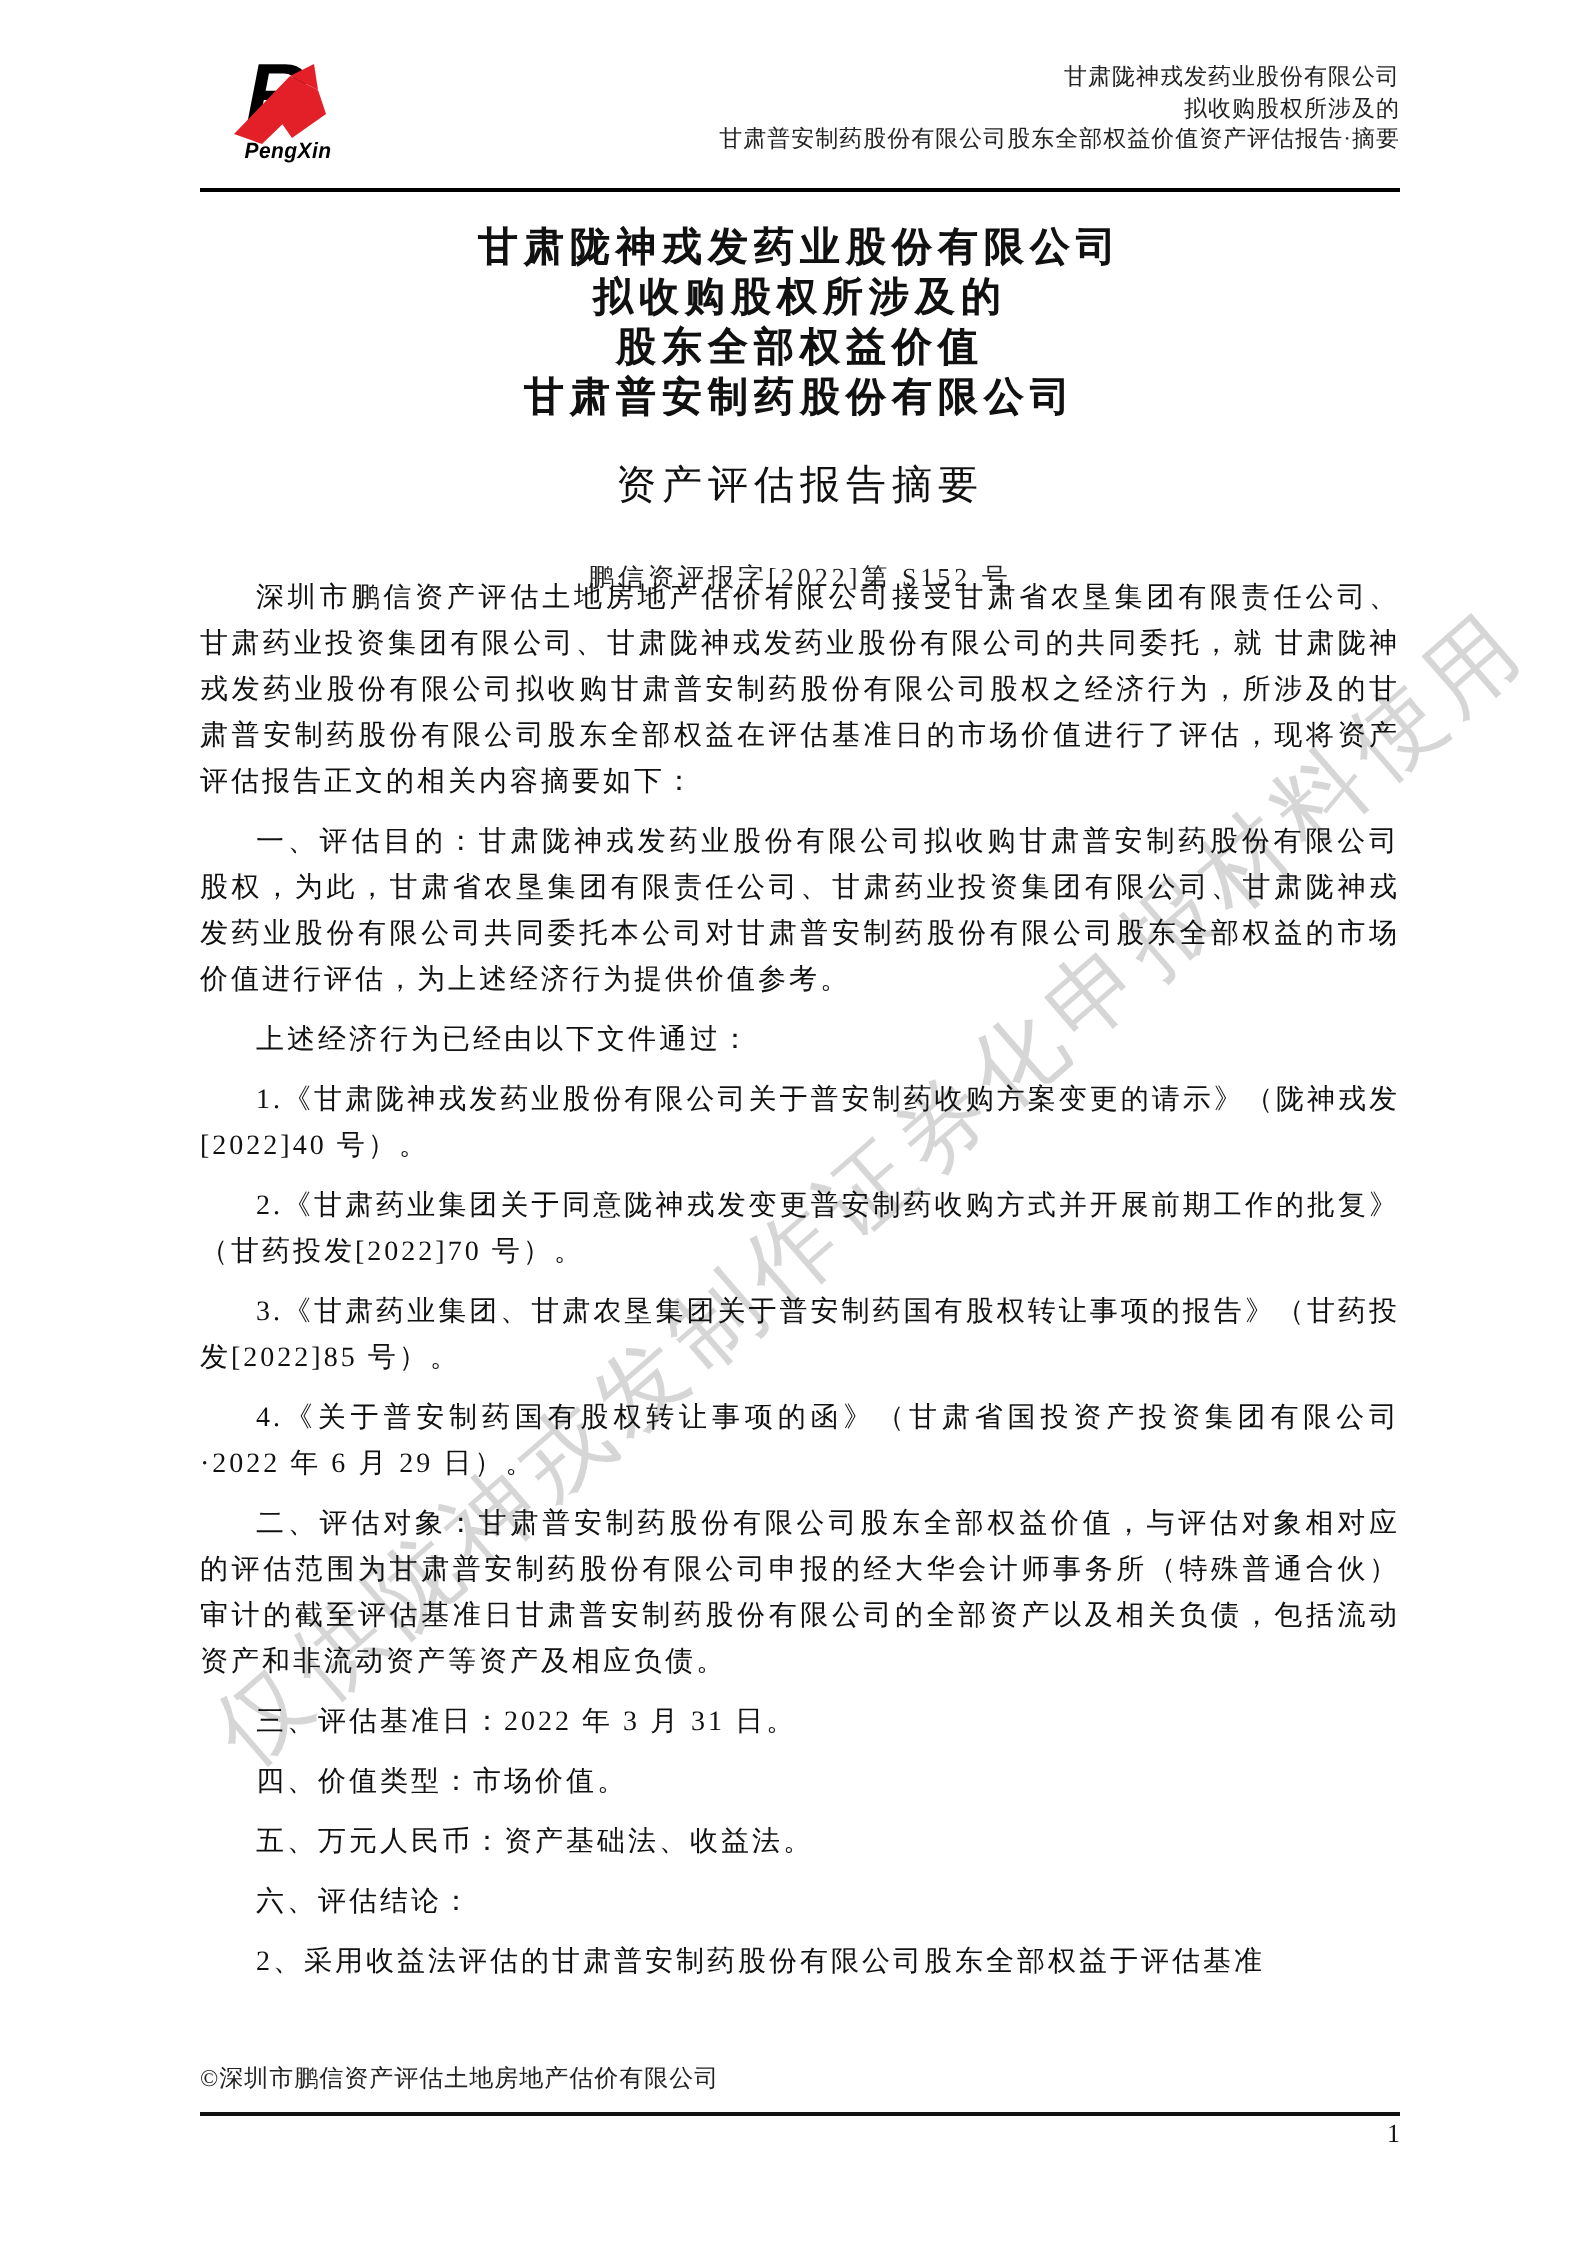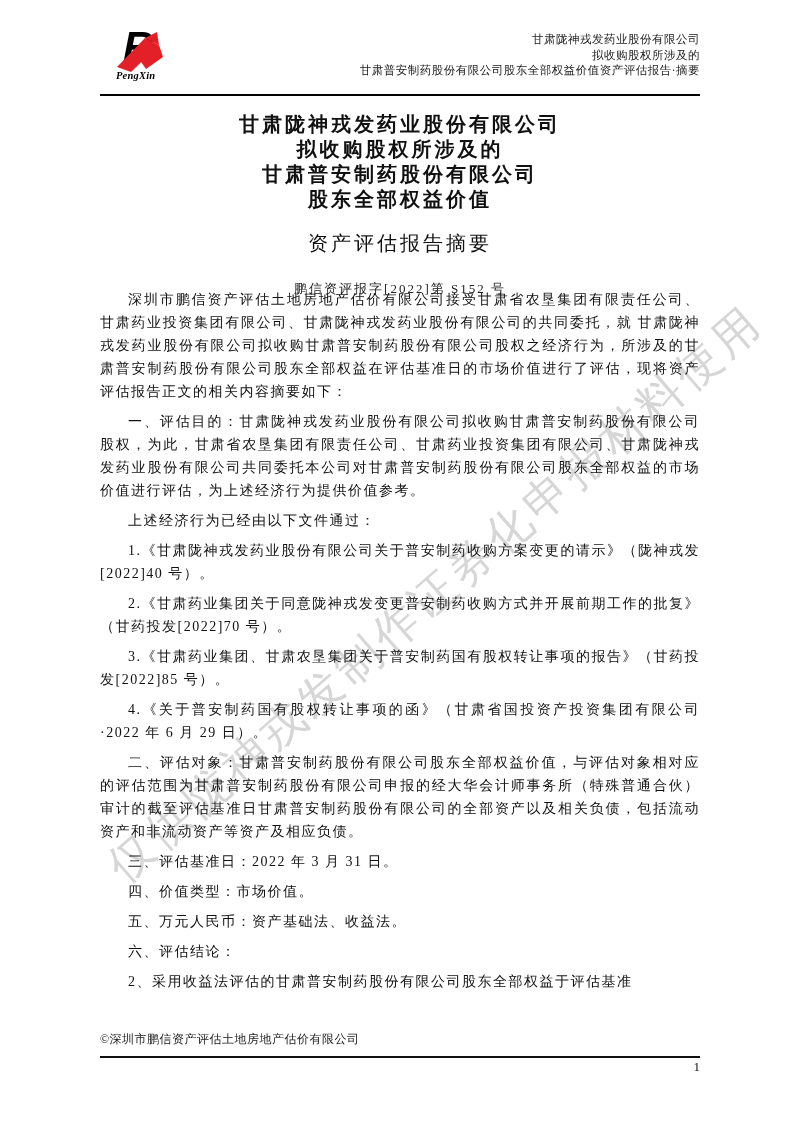--- a/index.html
+++ b/index.html
@@ -5,23 +5,23 @@
   html,body{margin:0;padding:0;background:#ffffff;}
   body{width:793px;height:1122px;position:relative;overflow:hidden;
        font-family:"Liberation Serif","DejaVu Serif",serif;color:#111;}
   .page{position:absolute;inset:0;background:#fff;}
 
   
   .hdr{position:absolute;top:26px;left:100px;width:600px;display:flex;
        justify-content:space-between;align-items:flex-start;z-index:3;}
   .logo{margin-left:16px;width:56px;}
   .logo svg{display:block;}
-  .logo-brand{font-family:Liberation Serif, serif;
+  .logo-brand{font-family:Liberation Sans, sans-serif;
        font-weight:800;font-style:italic;font-size:10.5px;letter-spacing:.2px;
-       color:#000;margin-top:-2px;transform:scaleY(1.05);}
+       color:#000;margin-top:-2px;transform:scaleY(1.05);text-align:center;}
   .hdr-right{text-align:right;font-size:11.5px;line-height:15.5px;color:#222;
        padding-top:6px;letter-spacing:.5px;}
   .rule-top{position:absolute;top:94px;left:100px;width:600px;
        border-top:2px solid #000;z-index:3;}
 
   
   .titleblock{position:absolute;top:112px;left:100px;width:600px;text-align:center;z-index:2;}
   .title-line{font-size:20px;font-weight:bold;line-height:25px;letter-spacing:3px;
        font-family:"Liberation Serif","DejaVu Serif",serif;}
   .subtitle{font-size:20px;font-weight:normal;letter-spacing:3px;line-height:25px;margin-top:19px;}
@@ -67,22 +67,22 @@
       <div>甘肃陇神戎发药业股份有限公司</div>
       <div>拟收购股权所涉及的</div>
       <div>甘肃普安制药股份有限公司股东全部权益价值资产评估报告·摘要</div>
     </div>
   </div>
   <div class="rule-top"></div>
 
   <div class="titleblock">
     <div class="title-line">甘肃陇神戎发药业股份有限公司</div>
     <div class="title-line">拟收购股权所涉及的</div>
+    <div class="title-line">股东全部权益价值</div>
     <div class="title-line">甘肃普安制药股份有限公司</div>
-    <div class="title-line">股东全部权益价值</div>
     <div class="subtitle">资产评估报告摘要</div>
     <div class="report-no">鹏信资评报字[2022]第 S152 号</div>
   </div>
 
   <div class="bodytext">
     <p>深圳市鹏信资产评估土地房地产估价有限公司接受甘肃省农垦集团有限责任公司、甘肃药业投资集团有限公司、甘肃陇神戎发药业股份有限公司的共同委托，就 甘肃陇神戎发药业股份有限公司拟收购甘肃普安制药股份有限公司股权之经济行为，所涉及的甘肃普安制药股份有限公司股东全部权益在评估基准日的市场价值进行了评估，现将资产评估报告正文的相关内容摘要如下：</p>
     <p>一、评估目的：甘肃陇神戎发药业股份有限公司拟收购甘肃普安制药股份有限公司股权，为此，甘肃省农垦集团有限责任公司、甘肃药业投资集团有限公司、甘肃陇神戎发药业股份有限公司共同委托本公司对甘肃普安制药股份有限公司股东全部权益的市场价值进行评估，为上述经济行为提供价值参考。</p>
     <p>上述经济行为已经由以下文件通过：</p>
     <p>1.《甘肃陇神戎发药业股份有限公司关于普安制药收购方案变更的请示》（陇神戎发[2022]40 号）。</p>
     <p>2.《甘肃药业集团关于同意陇神戎发变更普安制药收购方式并开展前期工作的批复》（甘药投发[2022]70 号）。</p>

